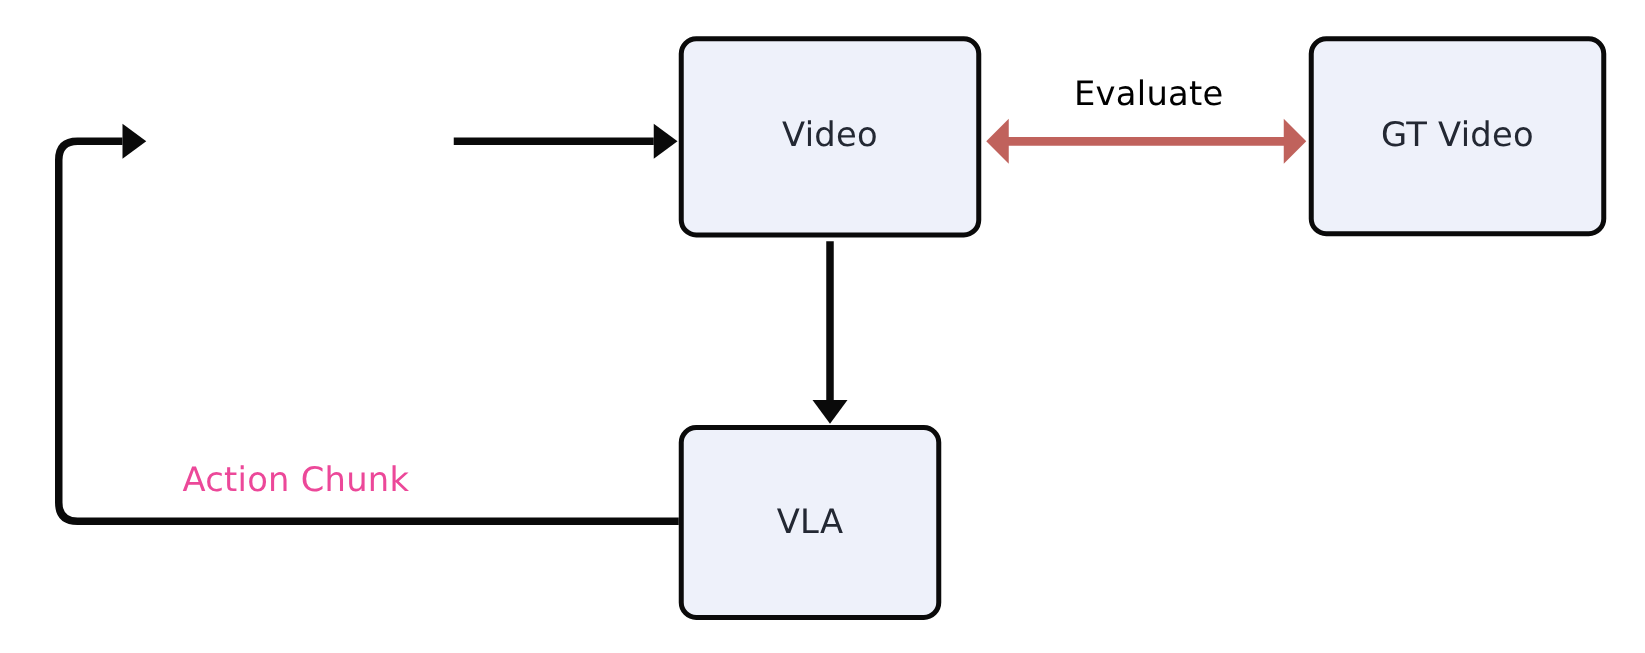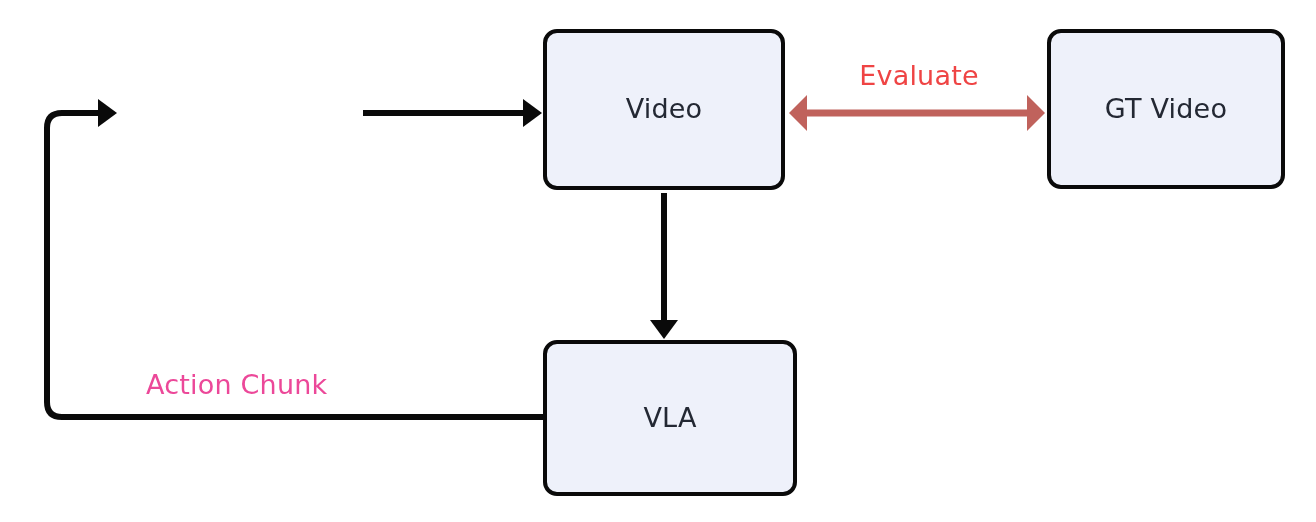--- a/index.html
+++ b/index.html
@@ -38,34 +38,34 @@
     text-align: center;
     color: #232833;
     font-size: 27px;
     line-height: 1.28;
     letter-spacing: 0.2px;
     white-space: pre-line;
   }
   #node-world-model { left: 118px; top: 29px;   width: 242px; height: 160px; }
   #node-video       { left: 543px; top: 29px;   width: 242px; height: 161px; }
   #node-gt-video    { left: 1047px; top: 29px;  width: 238px; height: 160px; }
-  #node-vla         { left: 543px; top: 340px;  width: 254px; height: 156px; }
+  #node-vla         { left: 543px; top: 340px;  width: 210px; height: 156px; }
 
   .edge-label {
     position: absolute;
     font-size: 27px;
     letter-spacing: 0.2px;
     white-space: nowrap;
   }
   #label-evaluate {
     left: 849px;
     top: 60px;
     width: 140px;
     text-align: center;
-    color: #ef4444;
+    color: #000000;
   }
   #label-action-chunk {
     left: 146px;
     top: 369px;
     color: #ec4899;
   }
 </style>
 </head>
 <body>
 

